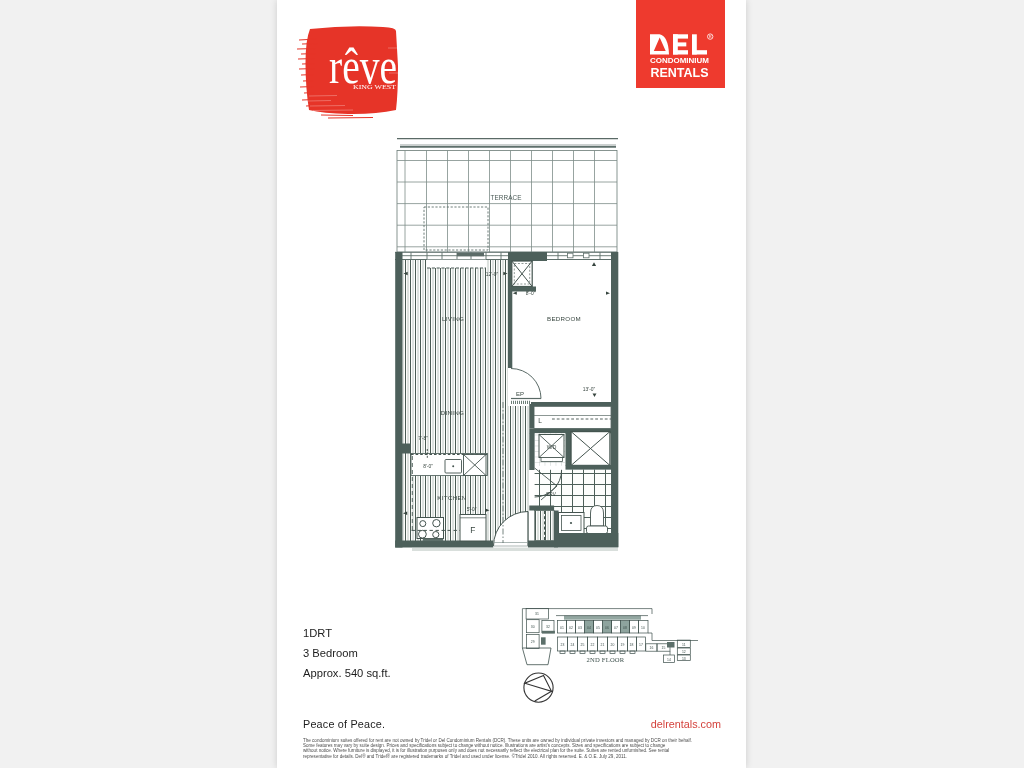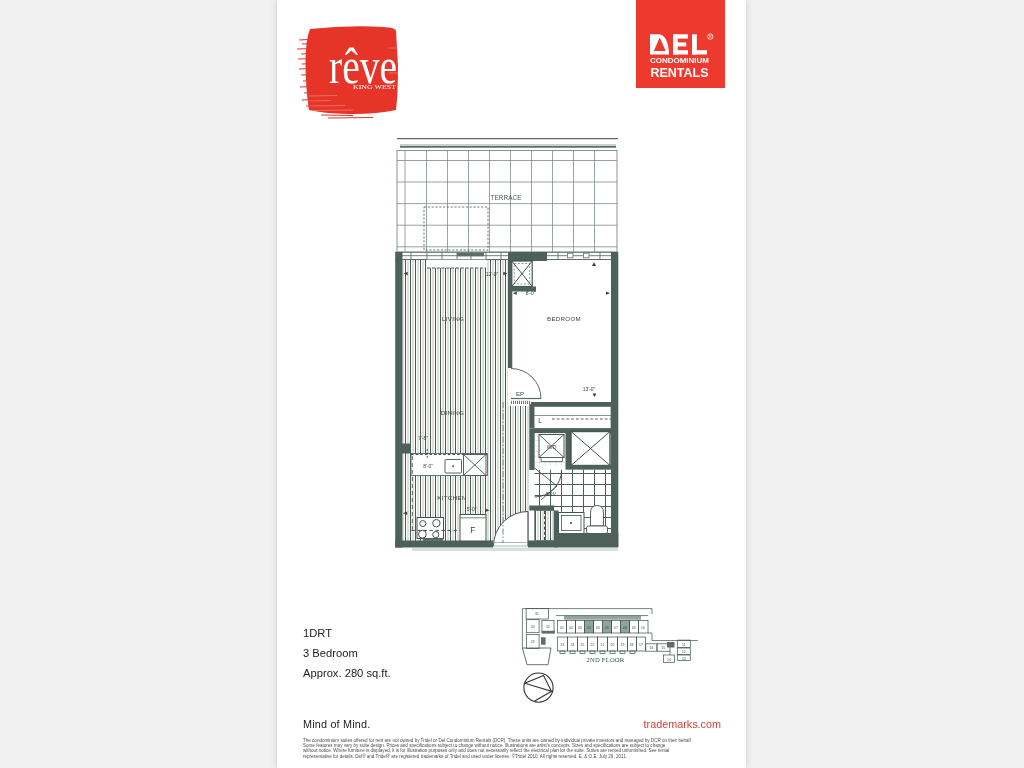--- a/index.html
+++ b/index.html
@@ -291,21 +291,21 @@
   <text x="452.5" y="414.5" font-size="6.2" fill="#37453f" text-anchor="middle" letter-spacing="0.3">DINING</text>
 
   <text x="492" y="276" font-size="4.9" fill="#37453f" text-anchor="middle">12'-0"</text>
   <path d="M 403.5,273.5 l 4.2,-1.7 v 3.4 Z" fill="#37453f"></path>
   <path d="M 507.5,273.5 l -4.2,-1.7 v 3.4 Z" fill="#37453f"></path>
 </svg>
 
 <div class="abs" style="left:303px;top:627px;color:#1d1d1d;">
   <div style="font-size:11.2px;font-weight:normal;">1DRT</div>
   <div style="font-size:11.2px;margin-top:7.8px;">3 Bedroom</div>
-  <div style="font-size:11.2px;margin-top:7.8px;">Approx. 280 sq.ft.</div>
+  <div style="font-size:11.2px;margin-top:7.8px;">Approx. 540 sq.ft.</div>
 </div>
 
 <svg class="abs" style="left:515px;top:603px" width="195" height="105" viewBox="515 603 195 105">
   <g stroke="#3c4f4b" stroke-width="0.7" fill="none">
 
     <path d="M 522.4,648 L 522.4,608.6 L 652,608.6 L 652,614"></path>
 
     <rect x="564" y="615.6" width="77" height="4.1" fill="#93a7a1" stroke="none"></rect>
     <line x1="556" y1="615.6" x2="648" y2="615.6"></line>
 
@@ -399,22 +399,22 @@
 
   <text x="605.5" y="661.5" font-family="Liberation Serif,serif" font-size="6.6" fill="#3c4f4b" text-anchor="middle" letter-spacing="0.2">2ND FLOOR</text>
 
   <g stroke="#333333" stroke-width="1.1" fill="none">
     <circle cx="538.5" cy="687.6" r="14.6"></circle>
     <path d="M 543.5,675.5 L 524.8,683.2 L 551.5,691.3 Z"></path>
     <path d="M 551.5,691.3 L 534.8,701"></path>
   </g>
 </svg>
 
-<div class="abs" style="left:303px;top:717.5px;font-size:10.8px;color:#1d1d1d;letter-spacing:0.2px;">Mind of Mind.</div>
-
-<div class="abs" style="left:551px;top:718px;width:170px;text-align:right;font-size:10.8px;color:#d4423c;">trademarks.com</div>
+<div class="abs" style="left:303px;top:717.5px;font-size:10.8px;color:#1d1d1d;letter-spacing:0.2px;">Peace of Peace.</div>
+
+<div class="abs" style="left:551px;top:718px;width:170px;text-align:right;font-size:10.8px;color:#d4423c;">delrentals.com</div>
 
 <div class="abs" style="left:303px;top:737.5px;font-size:4.55px;line-height:5.4px;color:#4c4c4c;white-space:nowrap;">
 The condominium suites offered for rent are not owned by Tridel or Del Condominium Rentals (DCR). These units are owned by individual private investors and managed by DCR on their behalf.<br>
 Some features may vary by suite design. Prices and specifications subject to change without notice. Illustrations are artist's concepts. Sizes and specifications are subject to change<br>
 without notice. Where furniture is displayed, it is for illustration purposes only and does not necessarily reflect the electrical plan for the suite. Suites are rented unfurnished. See rental<br>
 representative for details. Del® and Tridel® are registered trademarks of Tridel and used under license. ©Tridel 2010. All rights reserved. E. &amp; O.E. July 29, 2011.
 </div>
 
 </body></html>

